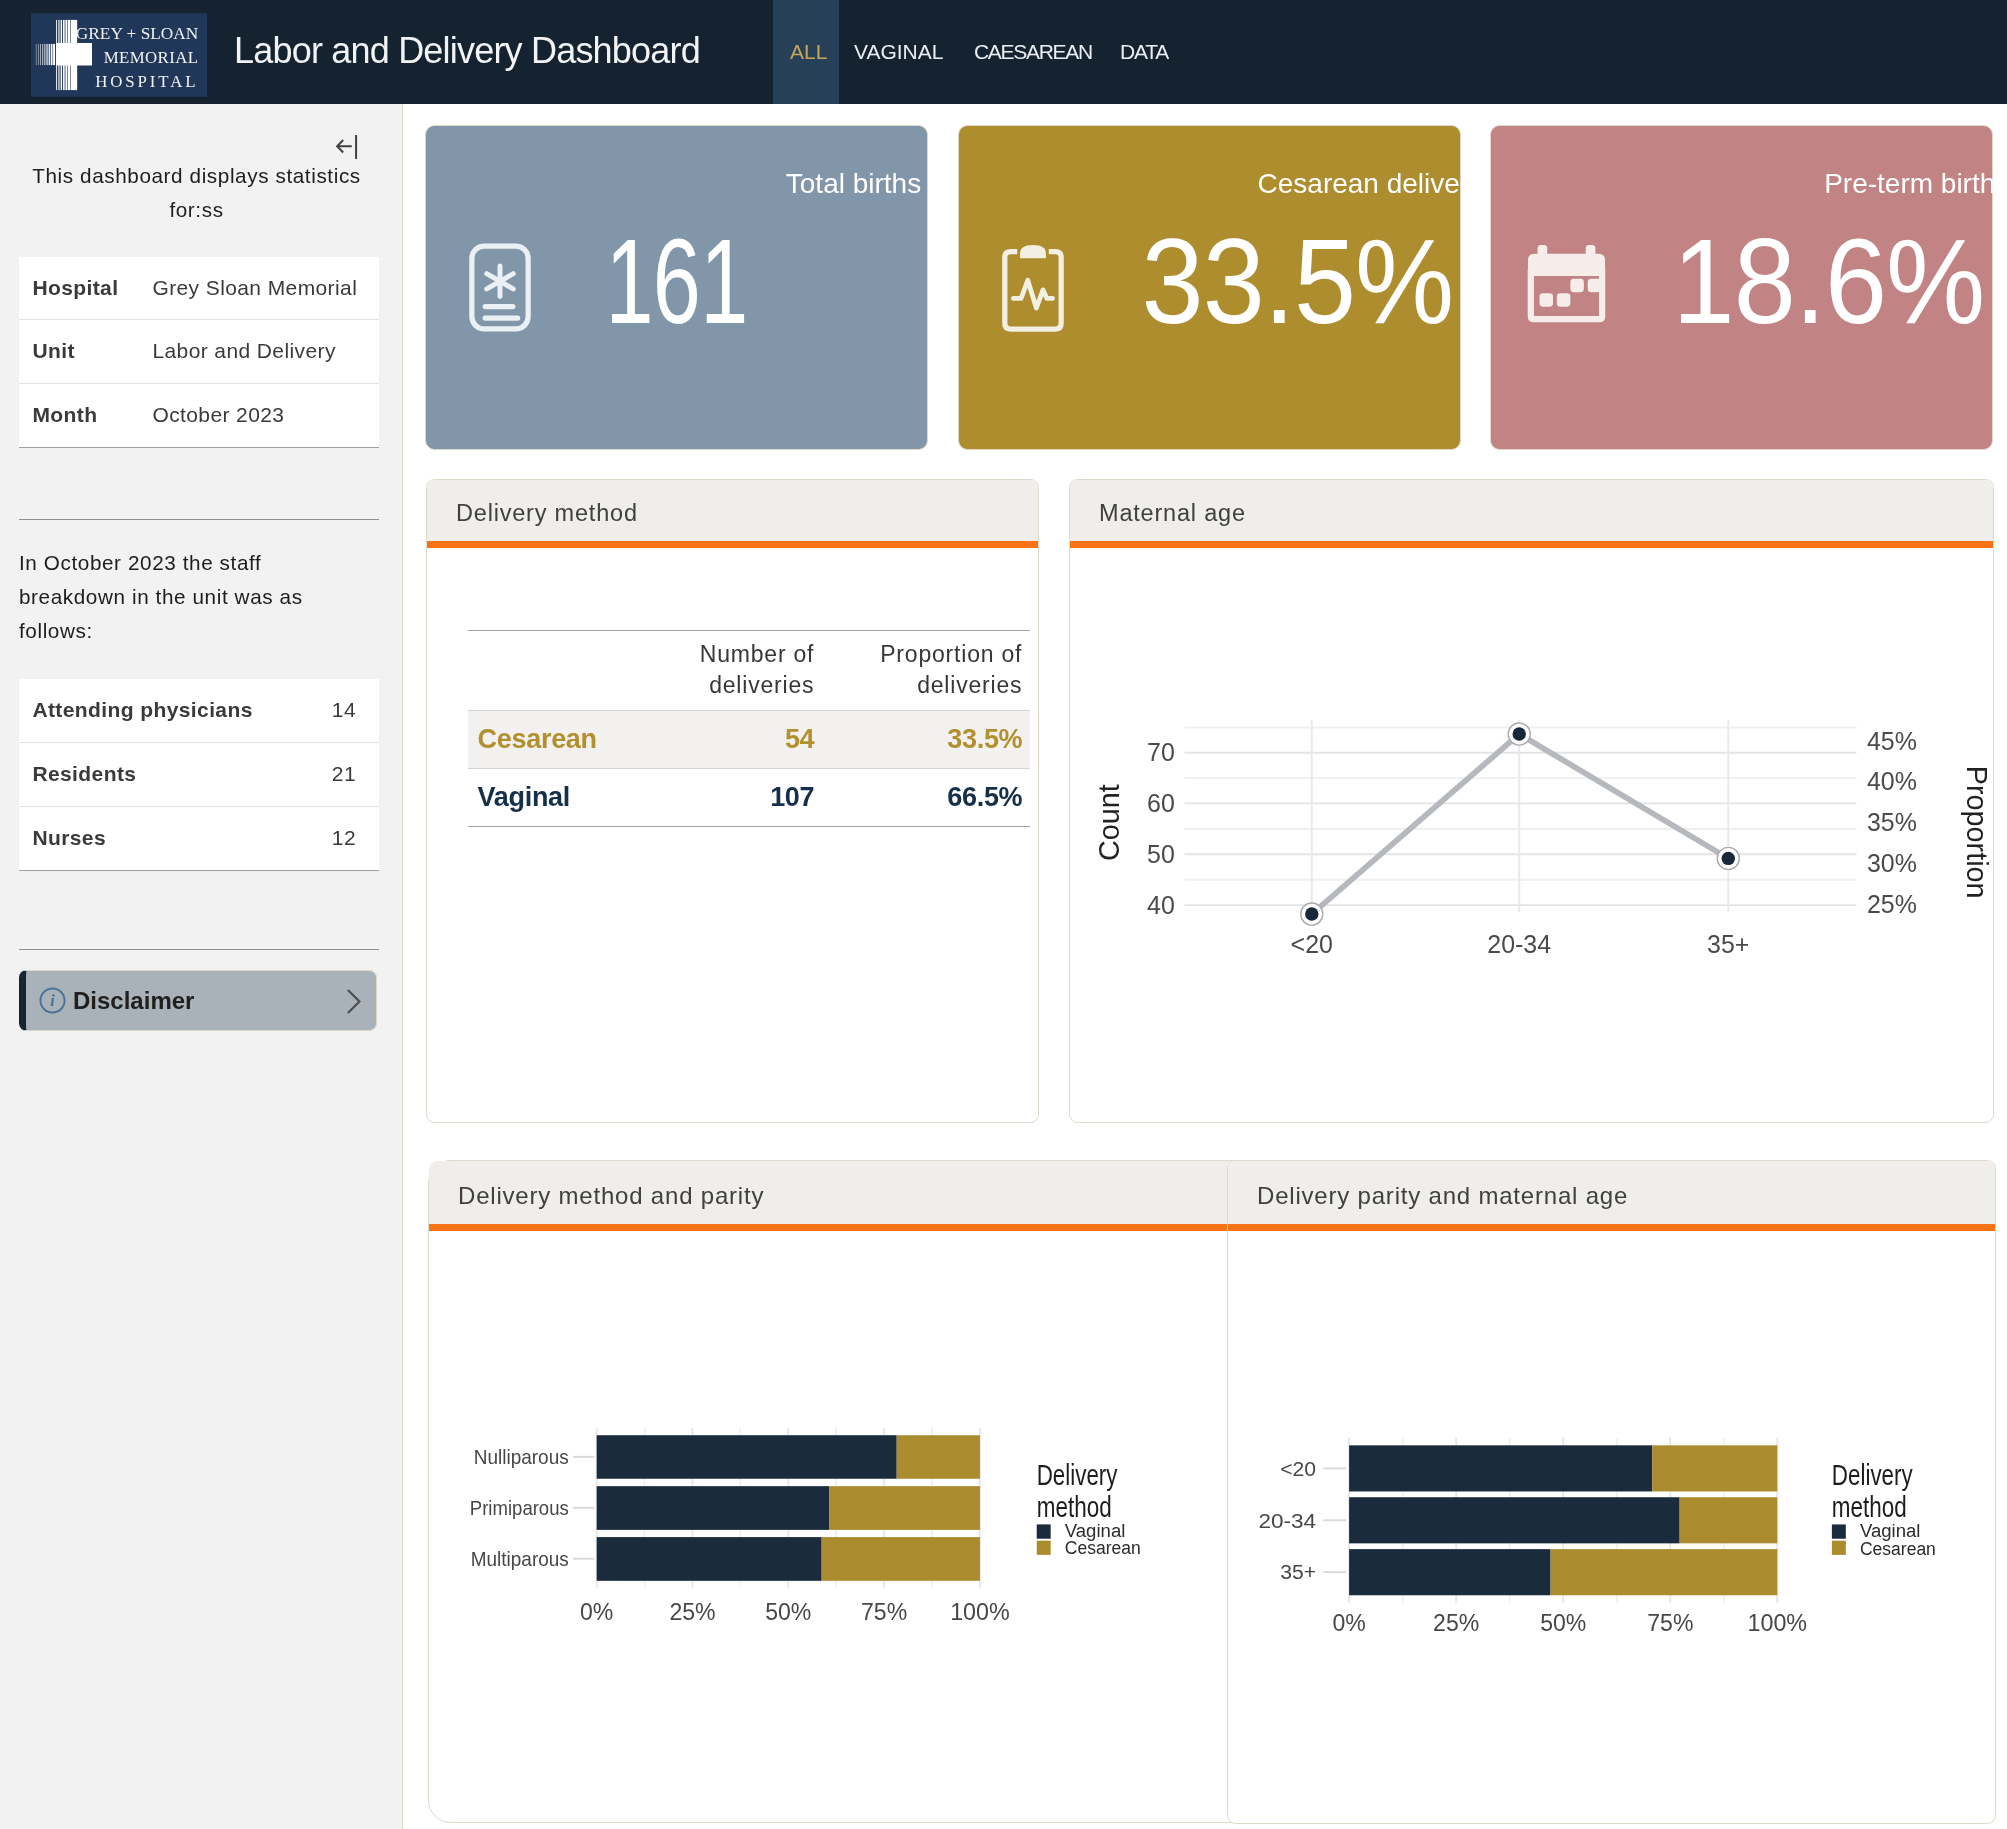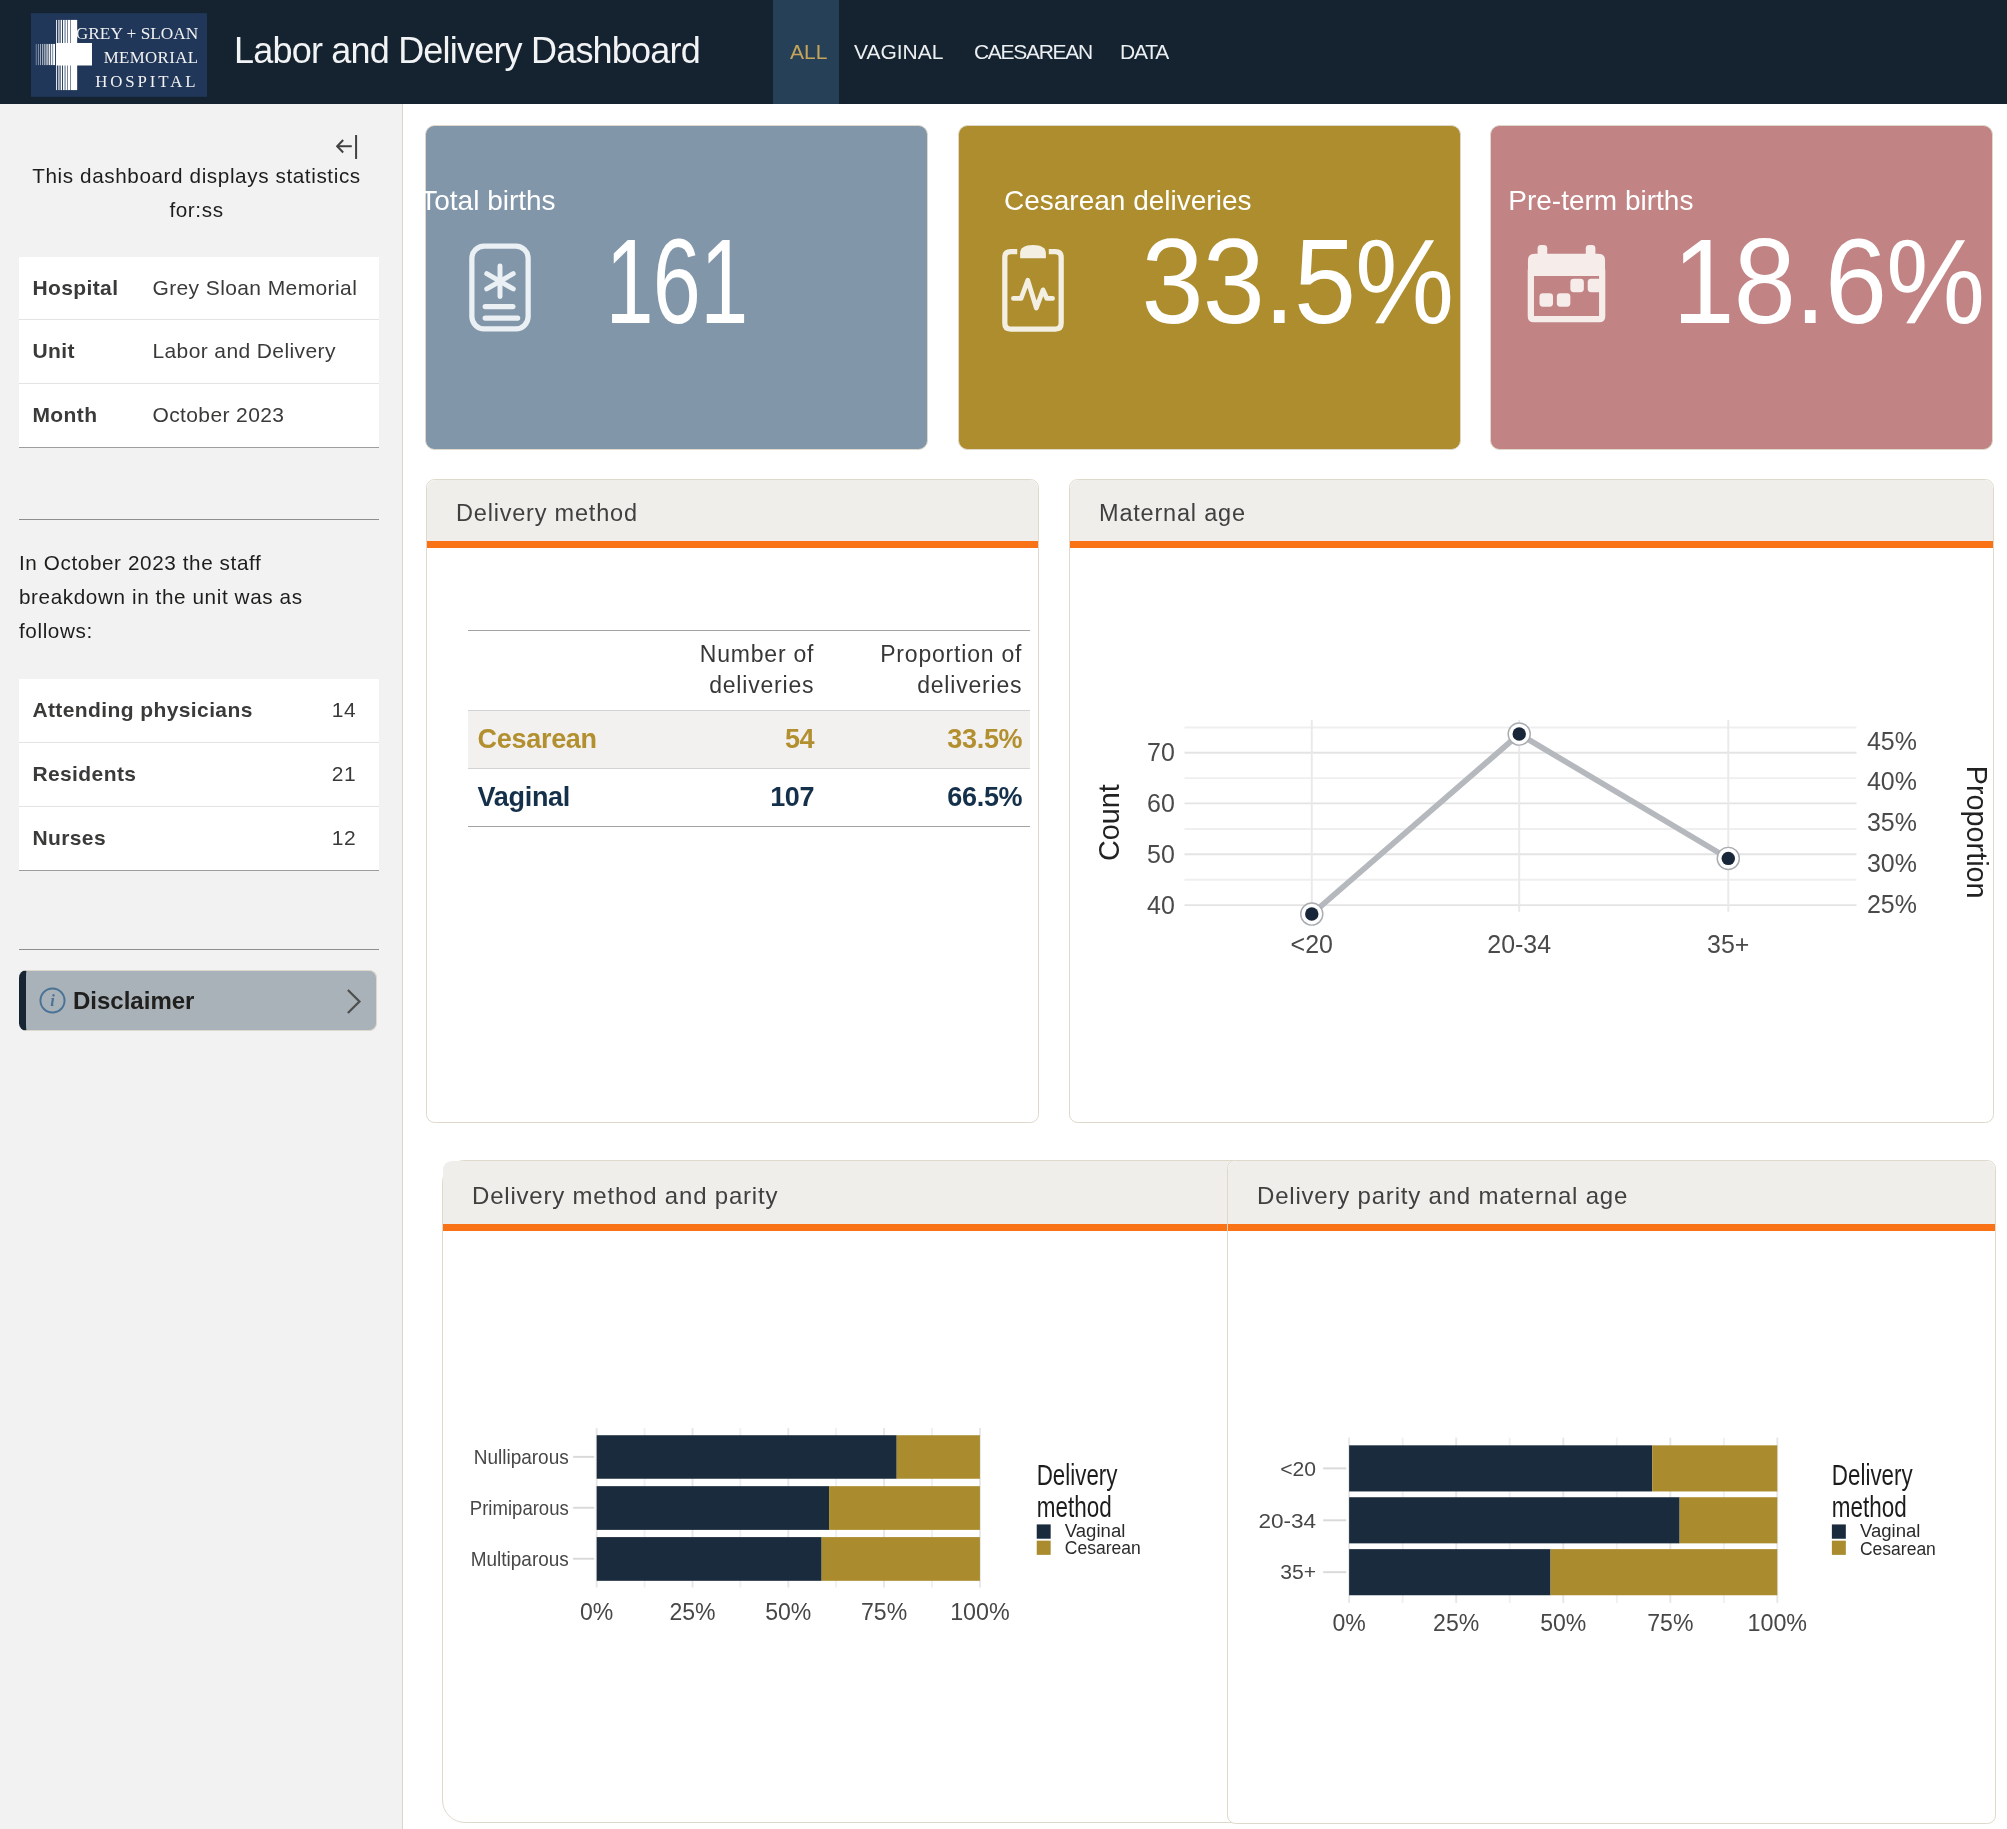--- a/index.html
+++ b/index.html
@@ -36,39 +36,39 @@
     border-radius:7.7px; }
   #disclaimer .dlabel { position:absolute; left:47px; top:0; height:59px; line-height:59px;
     font-weight:bold; font-size:24px; color:#20201e; }
 
   
   .vbox { position:absolute; top:125px; width:503px; height:325px; border-radius:9.6px;
     border:1px solid #ded9cb; color:#ffffff; }
   #vb1 { left:425px; background:#8296aa; }
   #vb2 { left:958px; background:#ad8d2e; }
   #vb3 { left:1490px; background:#c18383;padding-left:32px; }
-  .vbox .vtitle { position:absolute; top:42px; width:100%; text-align:left;
-    font-size:28px;margin-top:17px; }
+  .vbox .vtitle { position:absolute; top:42px; width:100%; text-align:right;
+    font-size:28px; }
   .vbox .vvalue { position:absolute; top:95px; width:100%; text-align:center;
     font-size:120px; line-height:120px; font-weight:400; letter-spacing:-1px; }
   #vb1 .vtitle { left:-5.8px; }
   #vb1 .vvalue { left:0; transform:scaleX(0.72); }
   #vb2 .vtitle { left:45px; }
   #vb2 .vvalue { left:88px; transform:scaleX(0.93); }
   #vb3 .vtitle { left:17.3px; }
   #vb3 .vvalue { left:87px; transform:scaleX(0.93); }
   .vbox svg.vicon { position:absolute; }
 
   
   .card { position:absolute; background:#ffffff; border:1px solid #ded9cb; border-radius:8.6px; }
   .cardhead { position:absolute; left:0; top:0; width:100%; background:#f0eeeb;
     border-bottom:7px solid #f97316; border-radius:8.6px 8.6px 0 0; color:#404040; }
   #card-dm   { left:426px;  top:479px;  width:613px; height:644px; }
   #card-ma   { left:1069px; top:479px;  width:925px; height:644px; }
-  #card-dmp  { left:442px;  top:1160px; width:869px; height:663px;border-radius:23px; }
+  #card-dmp  { left:428px;  top:1160px; width:869px; height:663px;border-radius:23px; }
   #card-dmma { left:1227px; top:1160px; width:769px; height:664px; }
   #card-dm .cardhead, #card-ma .cardhead { height:68px; line-height:67px; font-size:23.5px;
     padding-left:29px; letter-spacing:0.8px; }
   #card-dmp .cardhead, #card-dmma .cardhead { height:70px; line-height:69px; font-size:24px;
     padding-left:29px; letter-spacing:0.8px; }
 
   
   #gt { position:absolute; left:468px; top:596px; width:561px; border-collapse:collapse;
     table-layout:fixed; font-size:23px; color:#373737;margin-top:34px; }
   #gt thead td { border-top:1.9px solid #a2a2a2; border-bottom:1.9px solid #d3d3d3;

